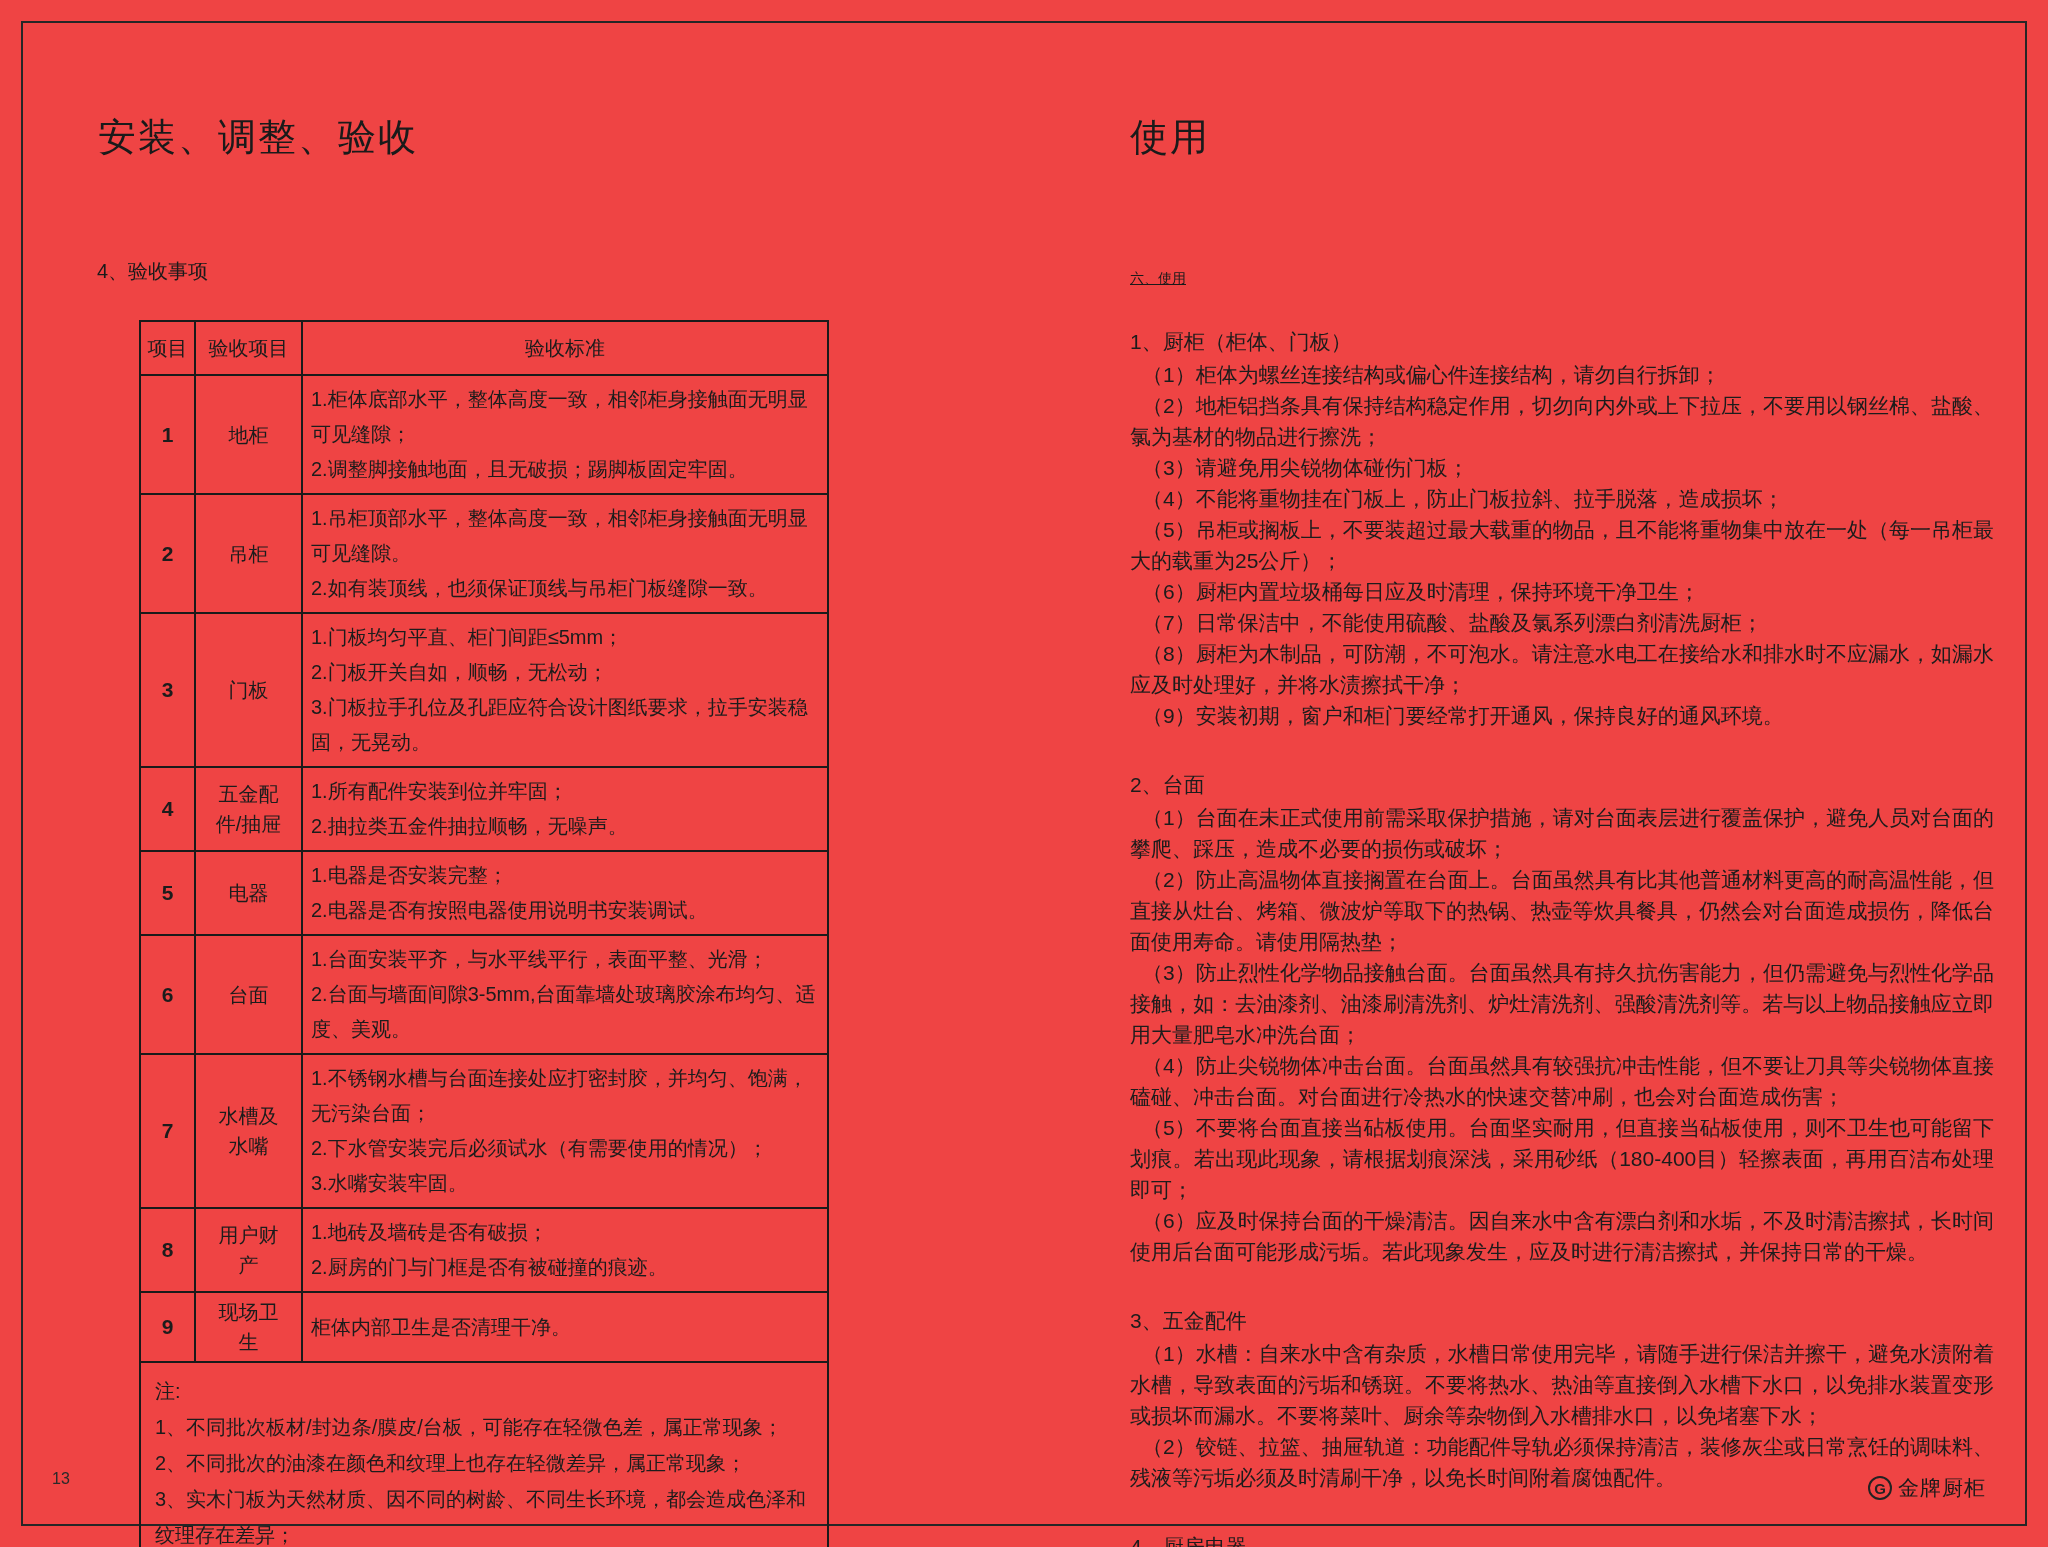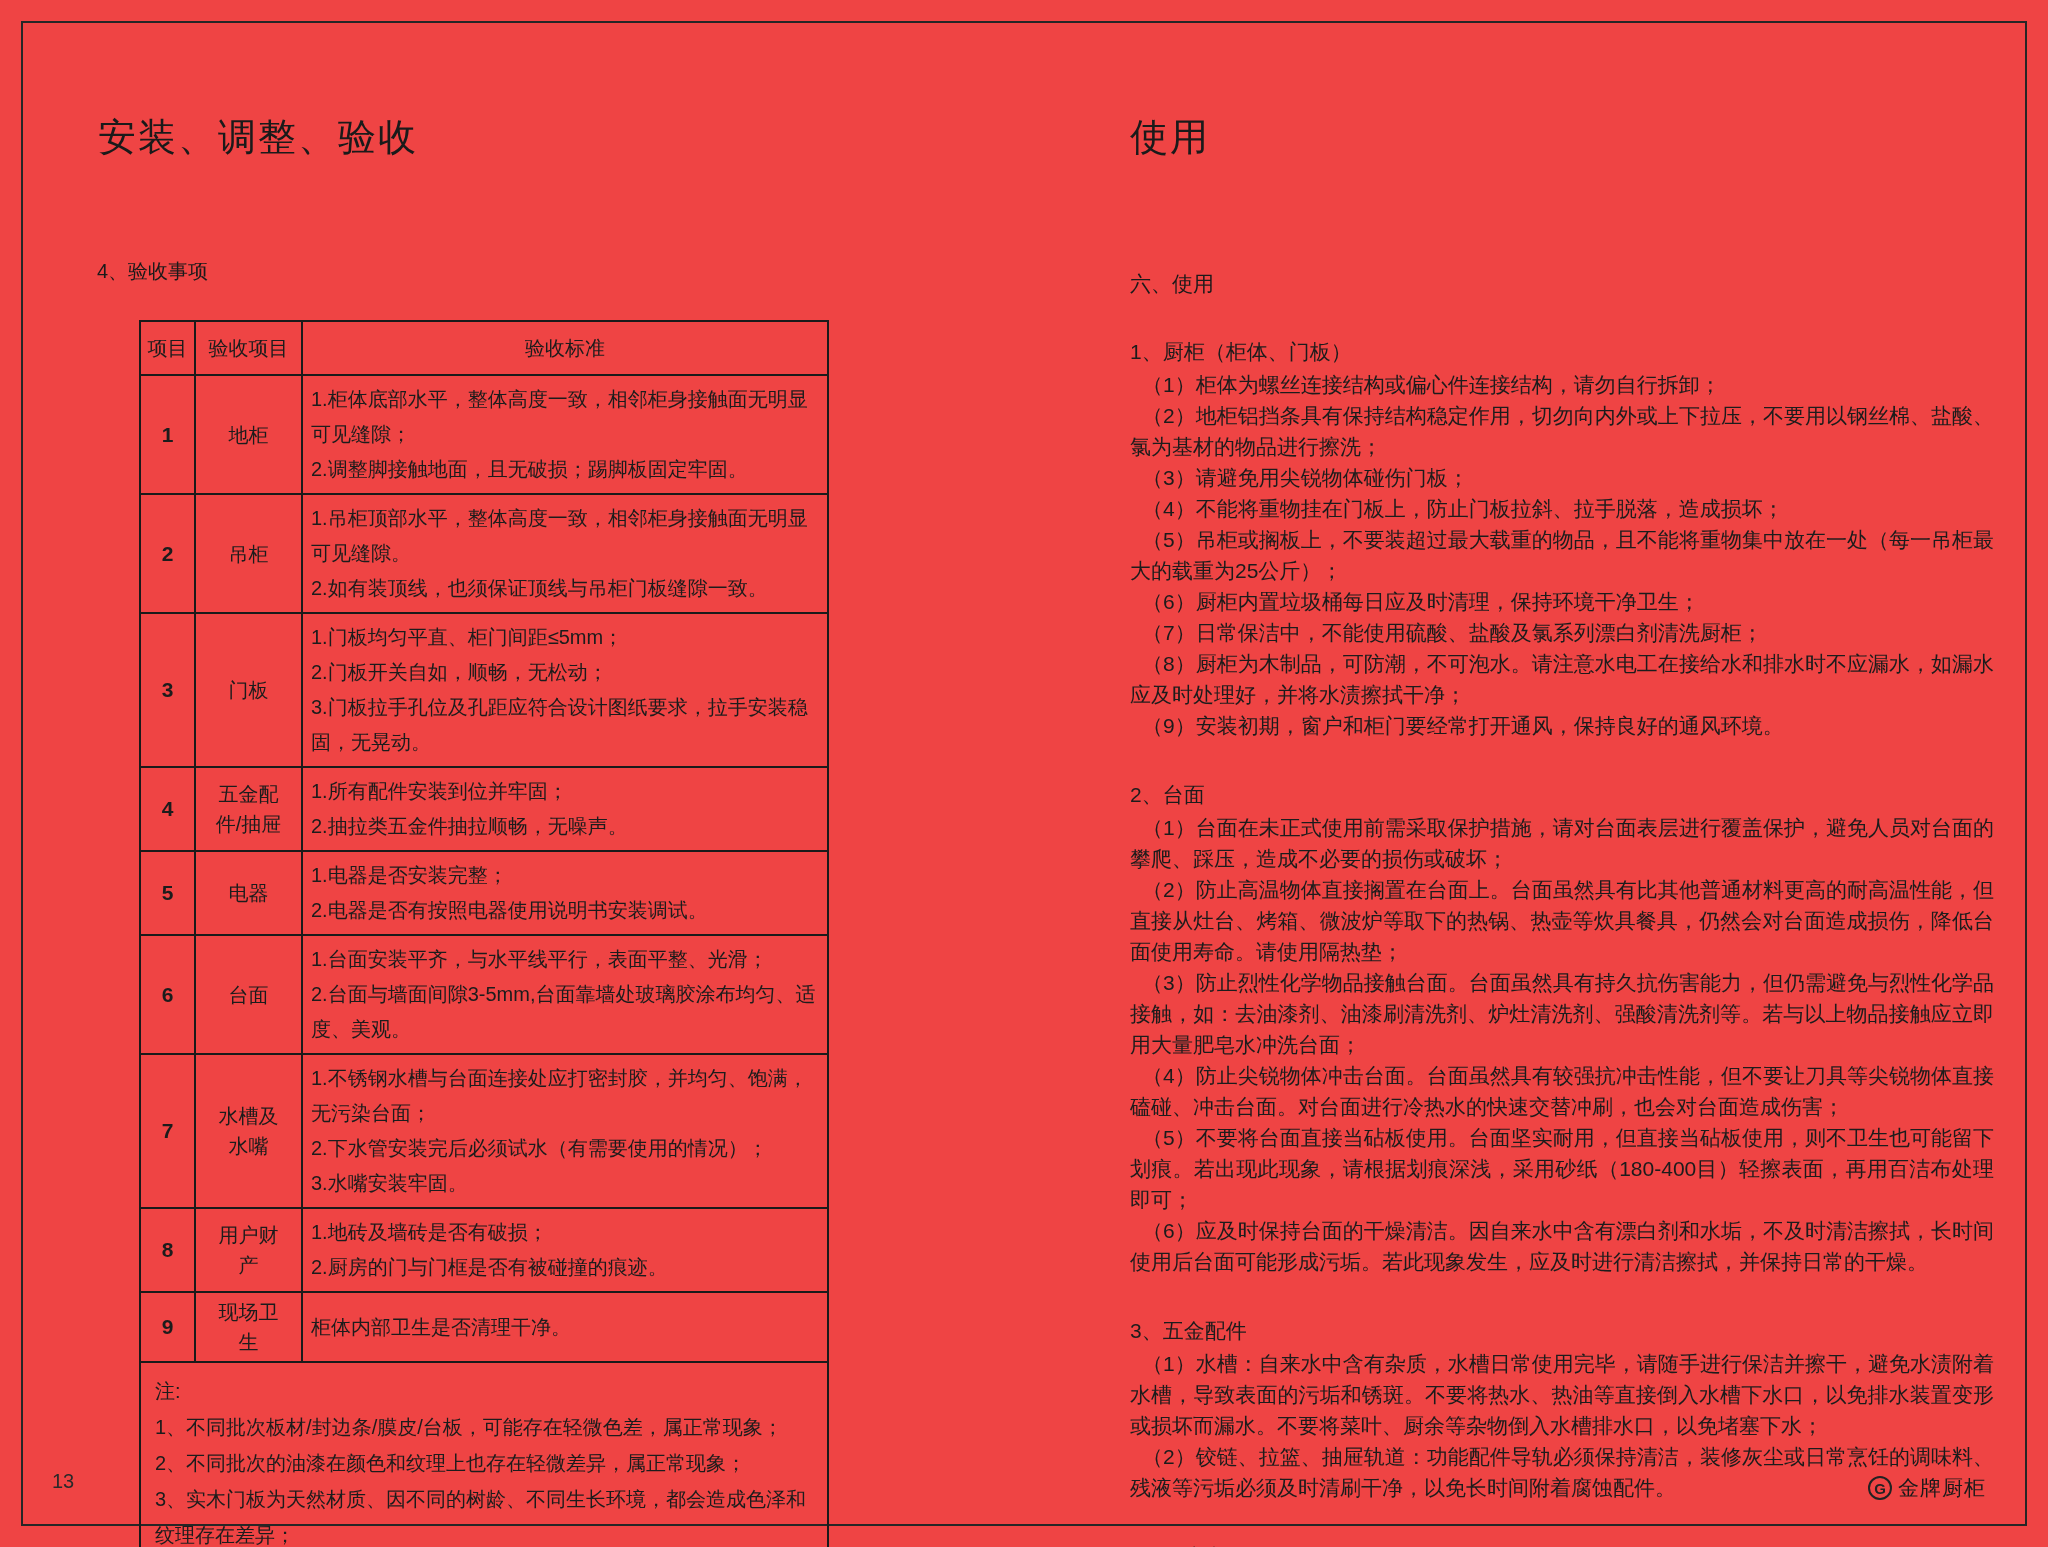--- a/index.html
+++ b/index.html
@@ -70,41 +70,42 @@
     padding: 6px 8px;
   }
   .std-line { line-height: 35px; }
   .c-notes {
     padding: 10px 14px 14px 14px;
   }
   .note-line { line-height: 36px; }
   .page-number {
     position: absolute;
     left: 52px; top: 1470px;
-    font-size: 20px;
+    font-size: 16px;
     color: #2a2a2a;
   }
   
   .right-title {
     position: absolute;
     left: 1130px; top: 112px;
     font-size: 38px;
     font-weight: 500;
     letter-spacing: 2px;
     color: #1a1a1a;
   }
   .right-content {
     position: absolute;
     left: 1130px; top: 270px;
     width: 864px;
   }
   .usage-section-heading {
-    font-size: 21px;
+    font-size: 14px;
     margin-bottom: 12px;
     color: #1a1a1a;
+    text-decoration: underline;
   }
   .block { margin-bottom: 22px; margin-top: 38px; }
   .blk-h {
     font-size: 21px;
     line-height: 31px;
     margin: 0 0 2px 0;
   }
   .block p {
     font-size: 21px;
     line-height: 31px;

